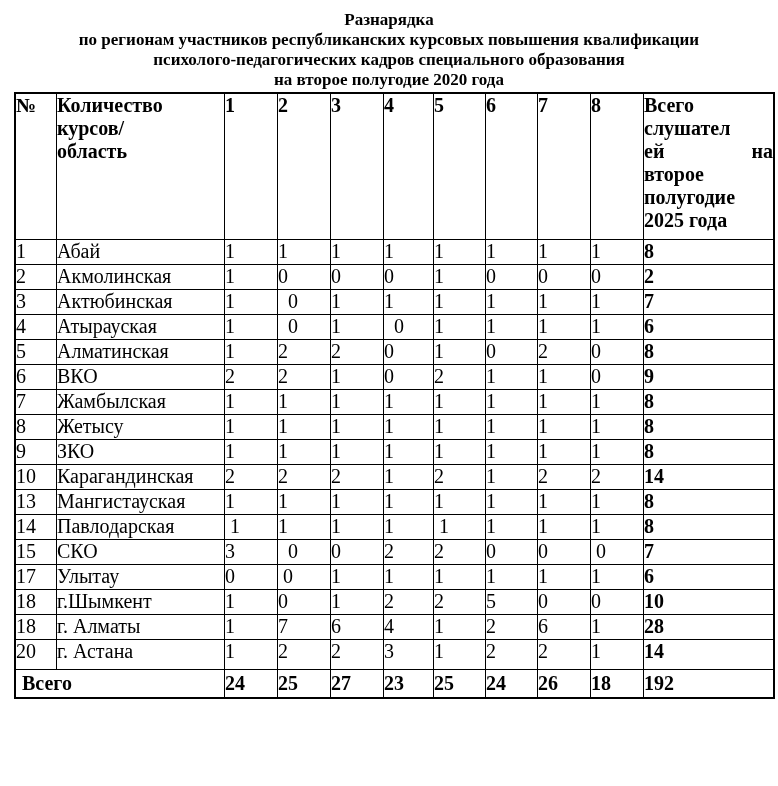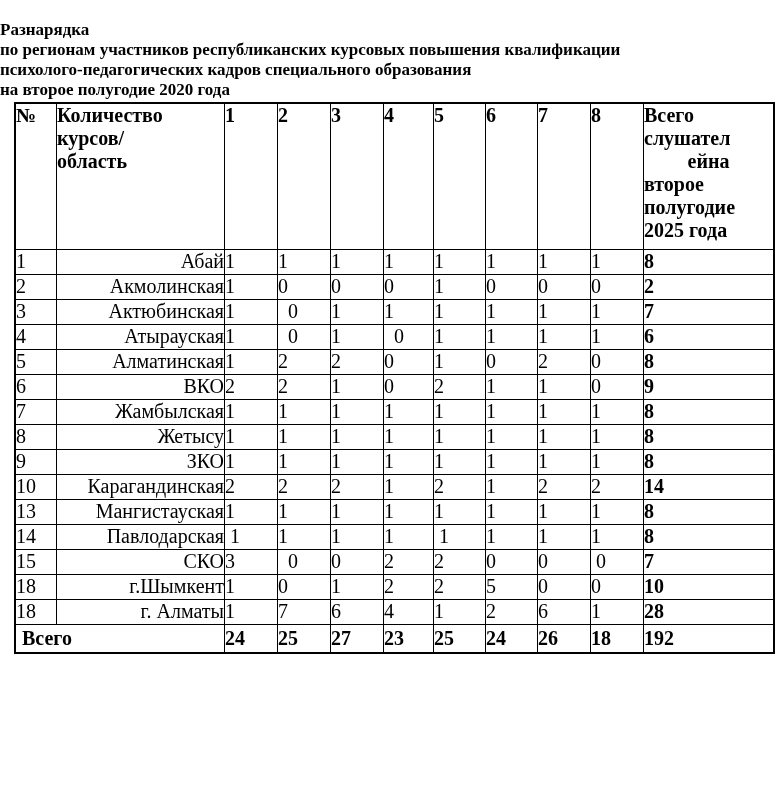--- a/index.html
+++ b/index.html
@@ -5,22 +5,22 @@
   html,body { margin:0; padding:0; background:#ffffff; }
   .page {
     position:relative;
     width:778px; height:786px;
     background:#ffffff;
     color:#000;
     font-family:"Liberation Serif","DejaVu Serif",serif;
     overflow:hidden;
   }
   .title {
-    padding-top:20px;
-    text-align:left;
+    padding-top:10px;
+    text-align:center;
     font-weight:bold;
     font-size:17px;
     line-height:20px;
   }
   table.alloc {
     margin:2px 0 0 14px;
     border-collapse:separate;
     border-spacing:0;
     table-layout:fixed;
     width:757px;
@@ -36,26 +36,26 @@
     overflow:hidden;
   }
   table.alloc th:last-child, table.alloc td:last-child { border-right:none; }
   table.alloc tr.last td { border-bottom:none; }
   thead tr { height:146px; }
   thead th { font-weight:bold; text-align:left; }
   .h-no { padding:6px 0 0 6px; }
   .h-rg { padding:6px 0 0 7px; line-height:23px; }
   .h-n  { padding:6px 0 0 13px; }
   .h-tt { padding:6px 11px 0 10px; line-height:23px; }
-  .h-tt .j { display:flex; justify-content:center; }
+  .h-tt .j { display:flex; justify-content:space-between; }
   tbody tr { height:25px; }
   tbody tr.tall { height:30px; }
   tfoot tr { height:27px; }
   td.no { padding:1px 0 0 6px; line-height:22px; }
-  td.rg { padding:1px 0 0 7px; line-height:22px;text-align:right; }
+  td.rg { padding:1px 0 0 7px; line-height:22px; }
   td.nm { padding:1px 0 0 13px; line-height:22px; white-space:pre; }
   td.tt { padding:1px 0 0 10px; line-height:22px; font-weight:bold; }
   tfoot td { font-weight:bold; }
   tfoot td.lbl { padding:2px 0 0 6px; line-height:22px; }
   tfoot td.nm, tfoot td.tt { padding-top:2px; }
 </style>
 </head>
 <body>
 
 <div class="page">
@@ -274,20 +274,33 @@
         <td class="nm">  0</td>
         <td class="nm">0</td>
         <td class="nm">2</td>
         <td class="nm">2</td>
         <td class="nm">0</td>
         <td class="nm">0</td>
         <td class="nm"> 0</td>
         <td class="tt">7</td>
       </tr>
       <tr>
+        <td class="no">17</td>
+        <td class="rg">Улытау</td>
+        <td class="nm">0</td>
+        <td class="nm"> 0</td>
+        <td class="nm">1</td>
+        <td class="nm">1</td>
+        <td class="nm">1</td>
+        <td class="nm">1</td>
+        <td class="nm">1</td>
+        <td class="nm">1</td>
+        <td class="tt">6</td>
+      </tr>
+      <tr>
         <td class="no">18</td>
         <td class="rg">г.Шымкент</td>
         <td class="nm">1</td>
         <td class="nm">0</td>
         <td class="nm">1</td>
         <td class="nm">2</td>
         <td class="nm">2</td>
         <td class="nm">5</td>
         <td class="nm">0</td>
         <td class="nm">0</td>
@@ -298,20 +311,33 @@
         <td class="rg">г. Алматы</td>
         <td class="nm">1</td>
         <td class="nm">7</td>
         <td class="nm">6</td>
         <td class="nm">4</td>
         <td class="nm">1</td>
         <td class="nm">2</td>
         <td class="nm">6</td>
         <td class="nm">1</td>
         <td class="tt">28</td>
+      </tr>
+      <tr class="tall">
+        <td class="no">20</td>
+        <td class="rg">г. Астана</td>
+        <td class="nm">1</td>
+        <td class="nm">2</td>
+        <td class="nm">2</td>
+        <td class="nm">3</td>
+        <td class="nm">1</td>
+        <td class="nm">2</td>
+        <td class="nm">2</td>
+        <td class="nm">1</td>
+        <td class="tt">14</td>
       </tr>
     </tbody>
     <tfoot>
       <tr class="last">
         <td class="lbl" colspan="2">Всего</td>
         <td class="nm">24</td>
         <td class="nm">25</td>
         <td class="nm">27</td>
         <td class="nm">23</td>
         <td class="nm">25</td>

